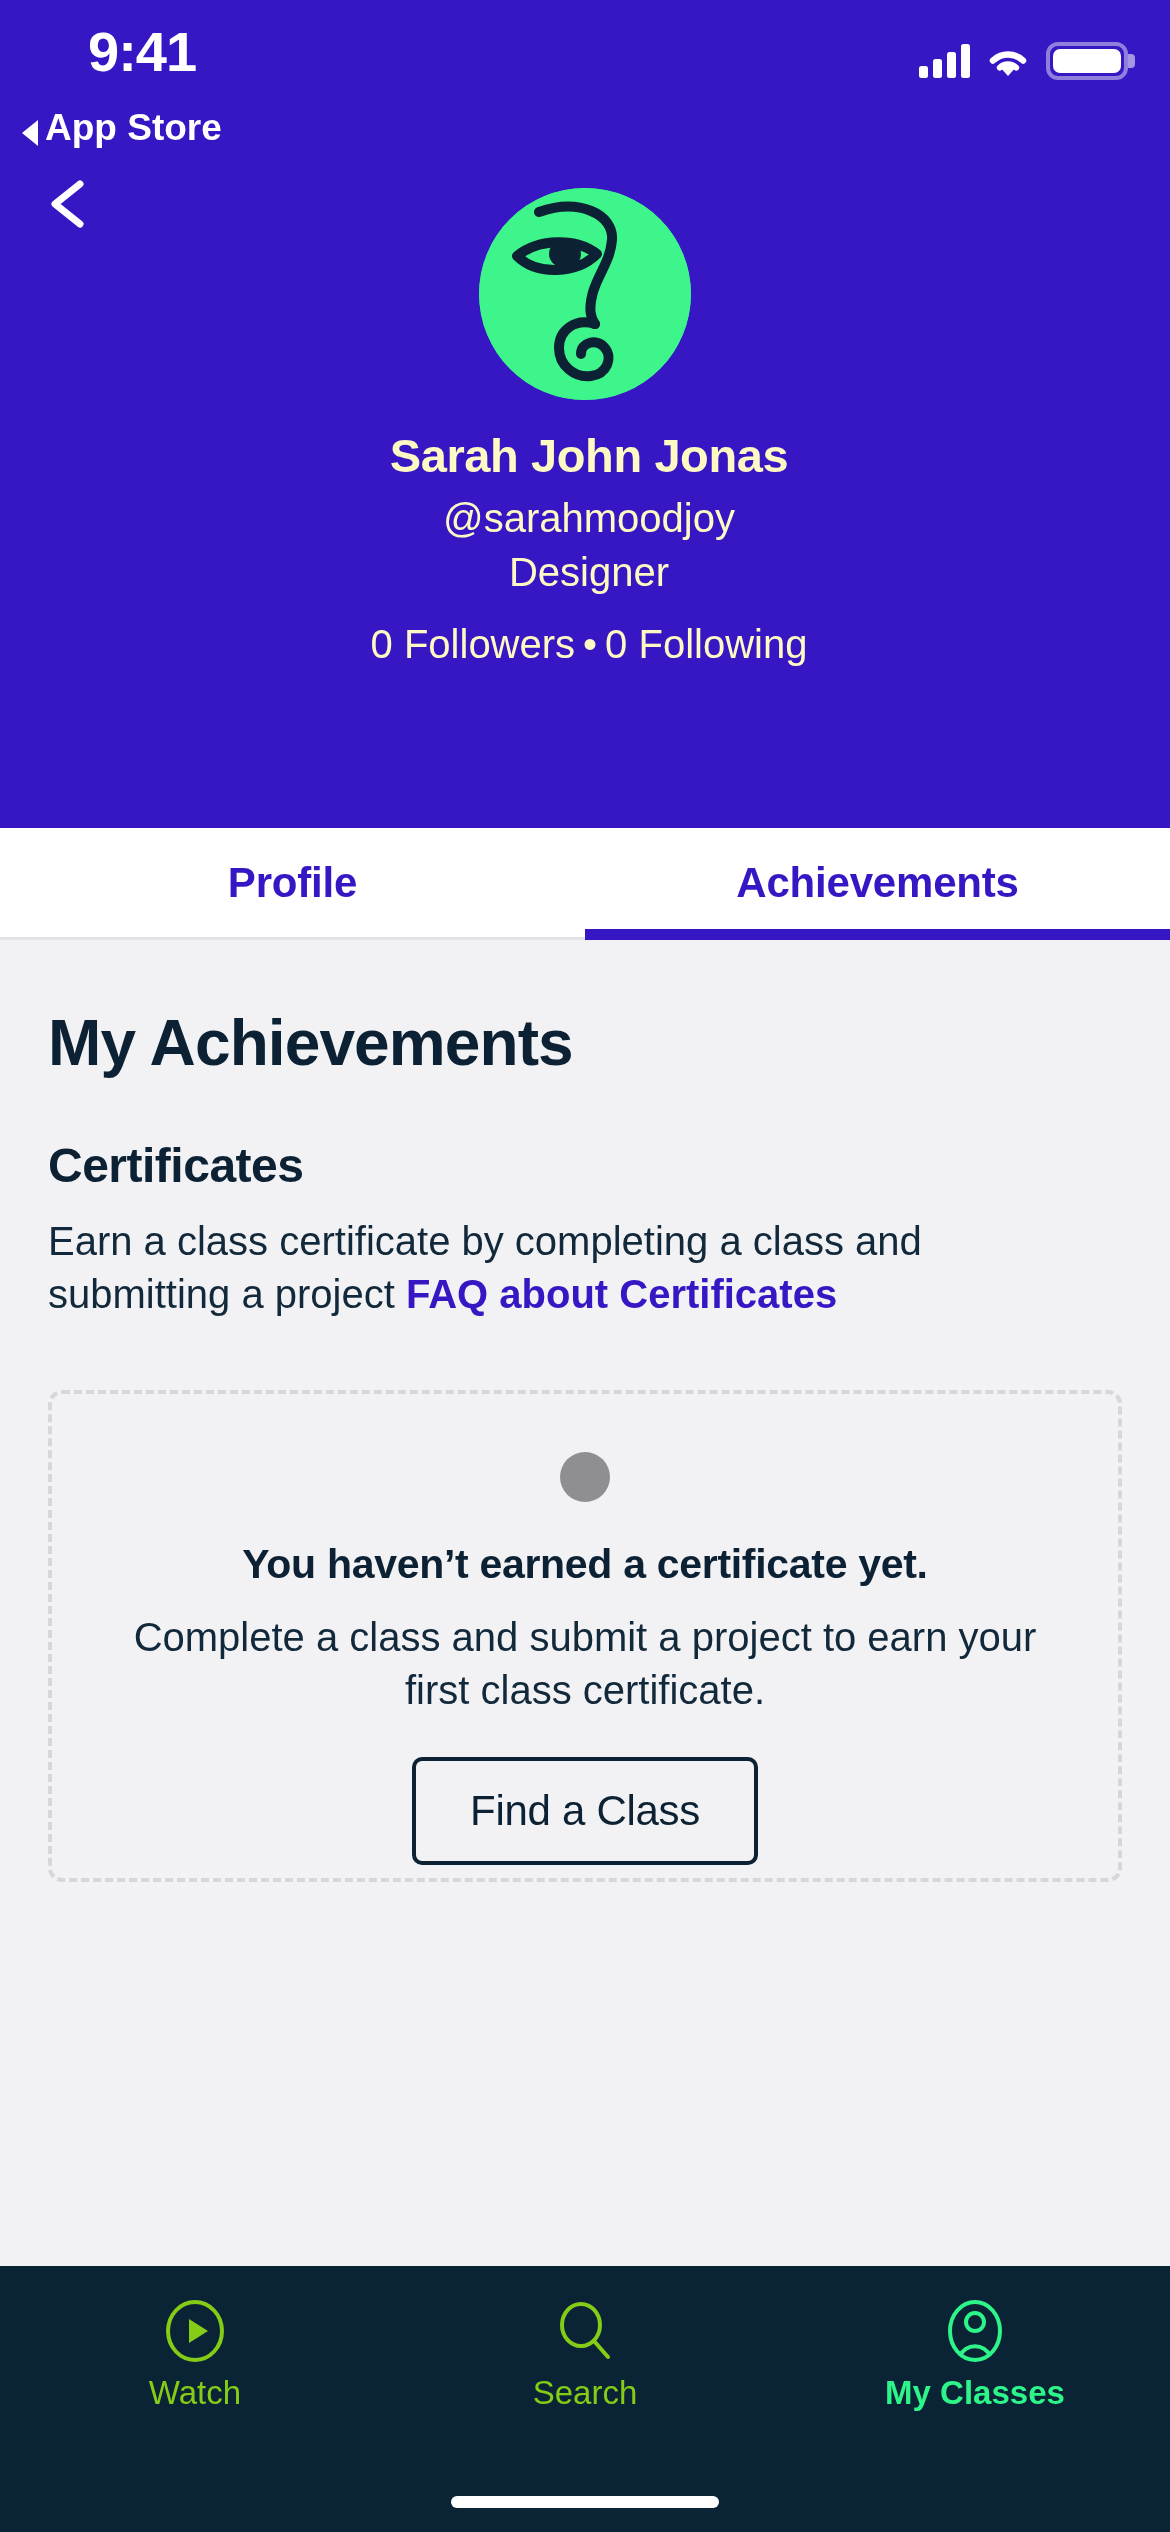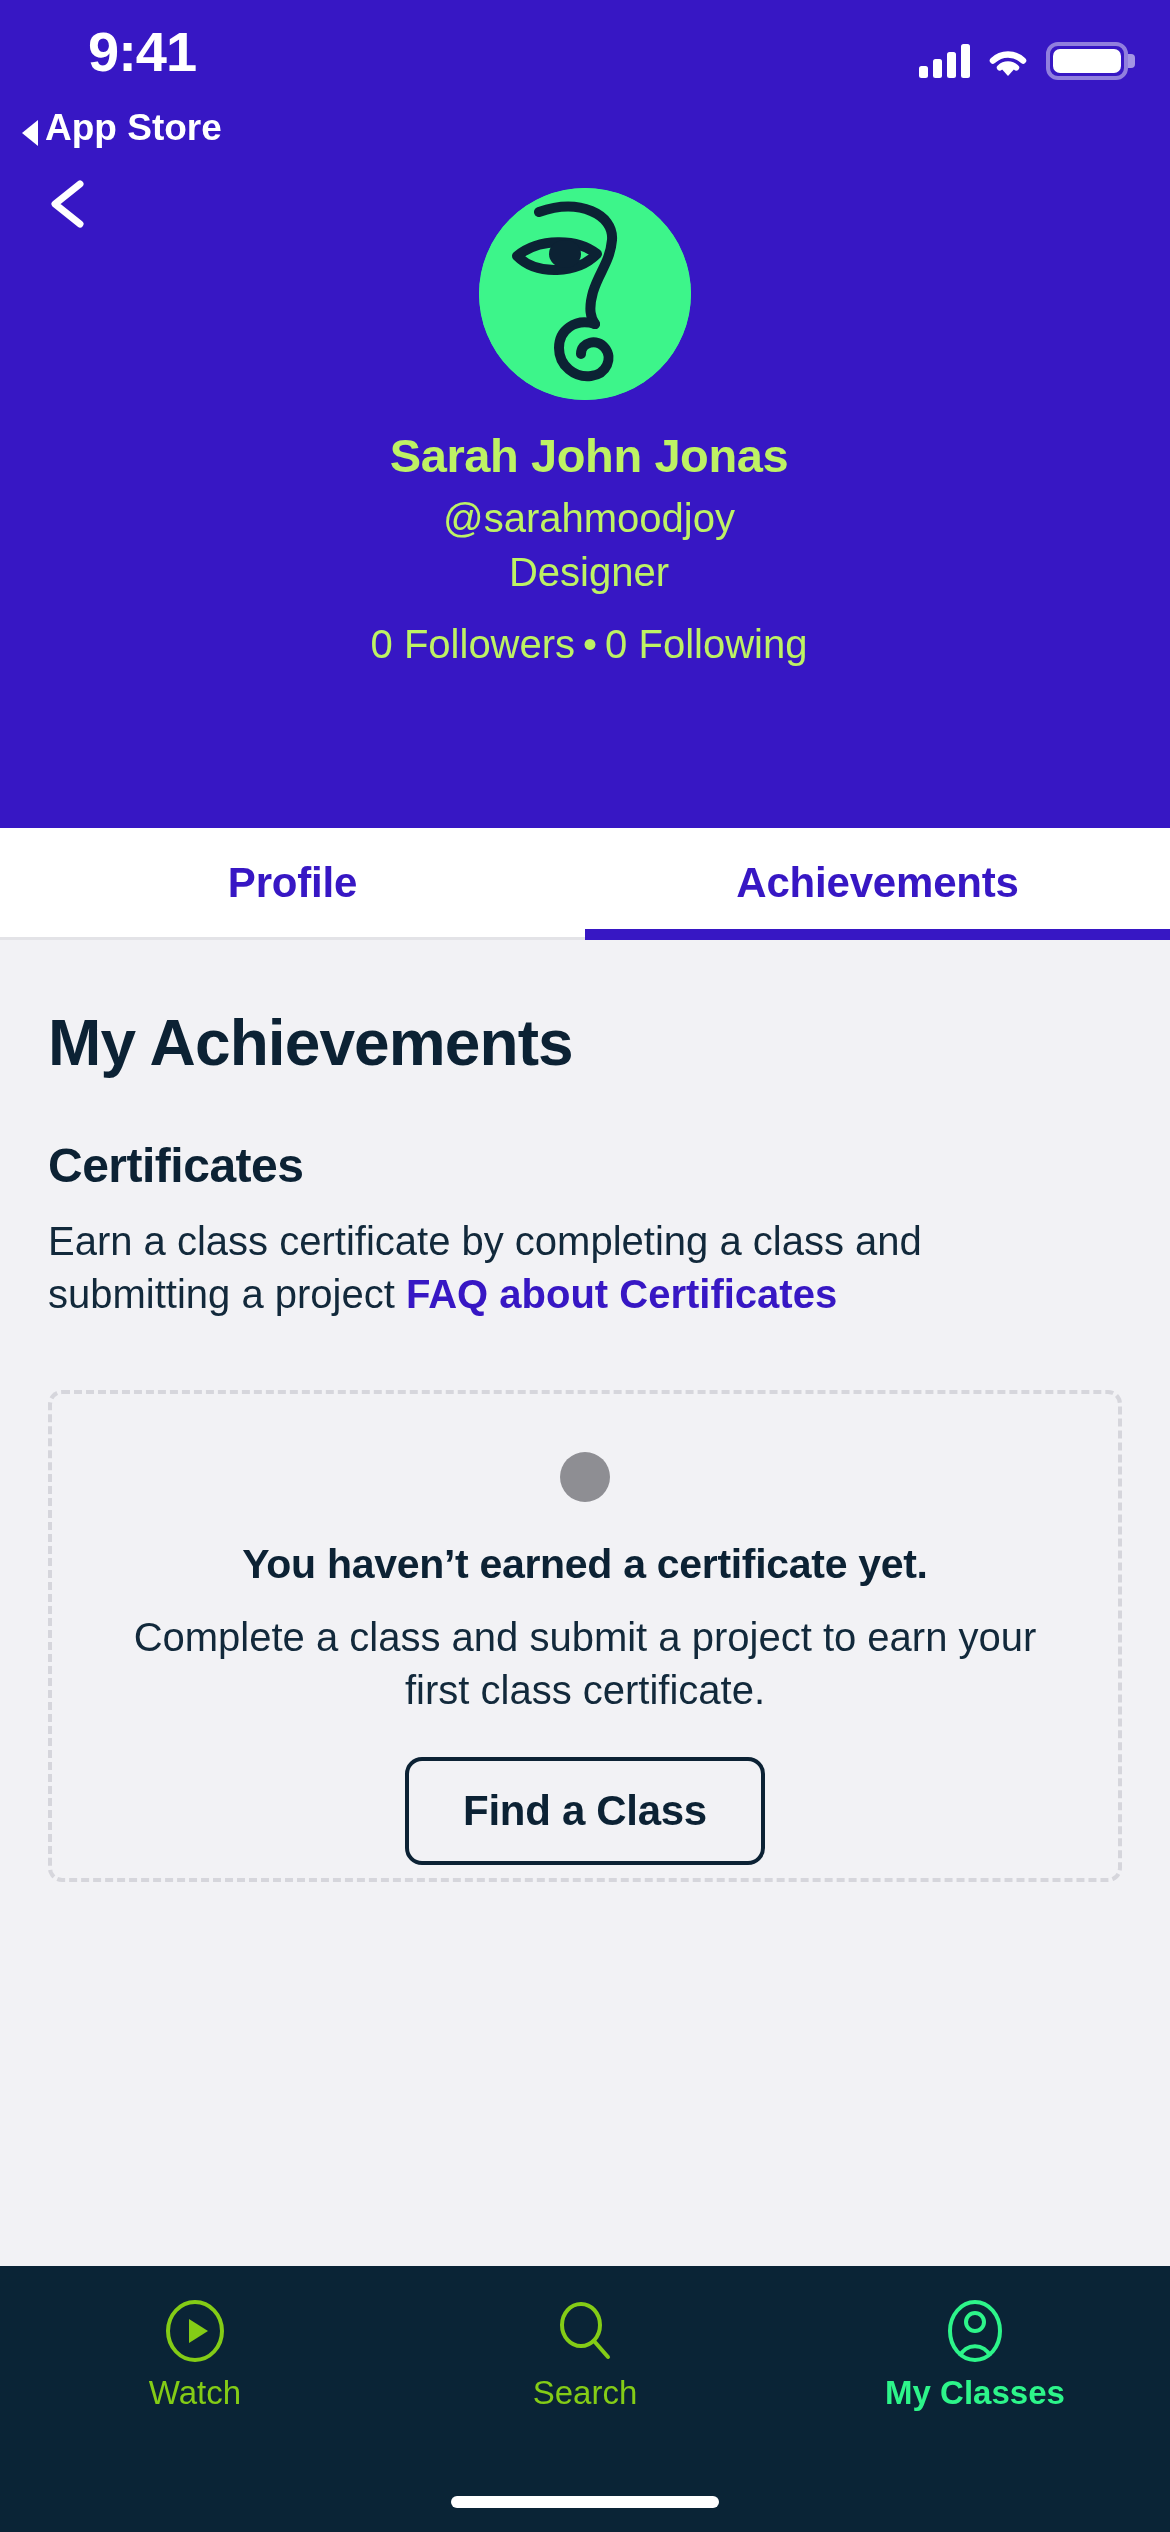--- a/index.html
+++ b/index.html
@@ -122,21 +122,21 @@
     background: #3DF58A;
     overflow: hidden;
   }
 
   
   .identity {
     position: absolute;
     left: 8px; right: 0;
     top: 428px;
     text-align: center;
-    color: #bef264;
+    color: #fef9c3;
   }
   .name {
     font-size: 47px;
     font-weight: 700;
     letter-spacing: -0.4px;
     line-height: 1.18;
   }
   .handle {
     font-size: 40px;
     font-weight: 400;
@@ -253,25 +253,25 @@
     font-weight: 400;
     color: #12293B;
     margin-top: 22px;
     line-height: 1.33;
   }
   .find-btn {
     display: inline-block;
     margin-top: 40px;
     padding: 26px 54px;
     border: 4px solid #0C2234;
-    border-radius: 17px;
+    border-radius: 10px;
     background: transparent;
     font-family: inherit;
     font-size: 42px;
-    font-weight: 700;
+    font-weight: 400;
     color: #0C2234;
     letter-spacing: -0.3px;
     cursor: pointer;
   }
 
   
   .bottom-nav {
     flex: 0 0 auto;
     height: 266px;
     background: #0A2436;

